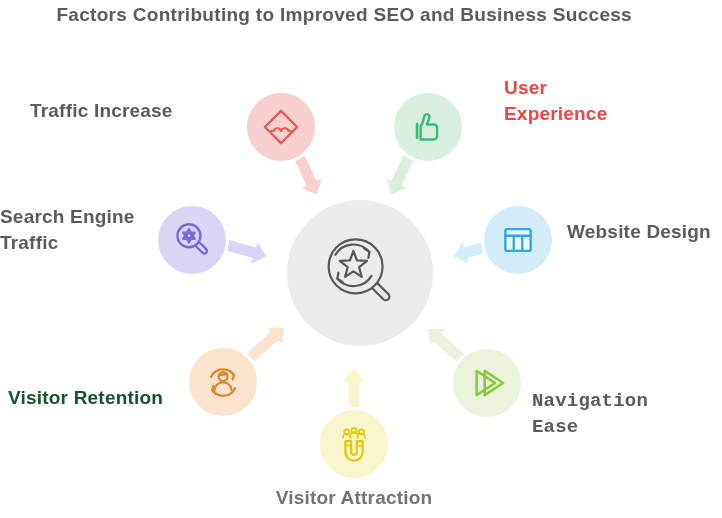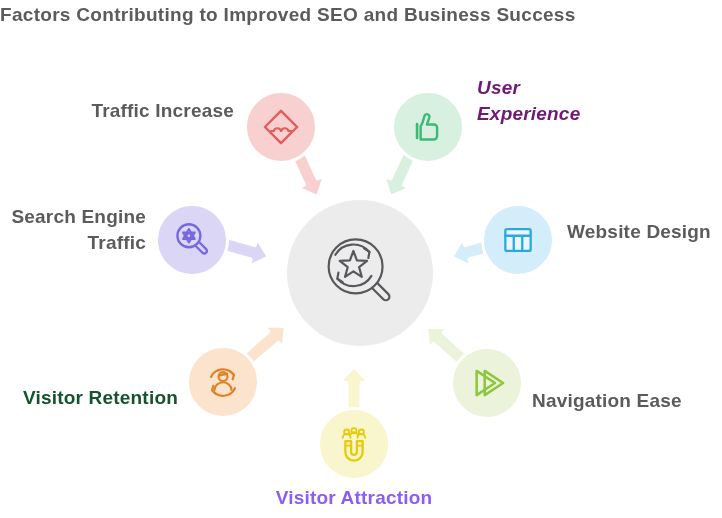--- a/index.html
+++ b/index.html
@@ -1,25 +1,25 @@
 <!DOCTYPE html>
 <html><head>
 <meta charset="utf-8">
 <style>
   html,body{margin:0;padding:0;background:#fff;}
   .stage{
     position:relative;width:722px;height:518px;background:#ffffff;overflow:hidden;
     font-family:"Liberation Sans","DejaVu Sans",sans-serif;
   }
   .title{
-    position:absolute;top:4px;left:0;width:632px;text-align:left;
+    position:absolute;top:4px;left:0;width:632px;text-align:right;
     font-size:19px;font-weight:700;letter-spacing:.3px;
   }
   .lbl{position:absolute;font-size:19px;font-weight:700;line-height:1.38;letter-spacing:.2px;}
-  .lbl.r{text-align:right;}
+  .lbl.r{text-align:left;}
   .lbl.c{text-align:center;}
   .node{
     position:absolute;width:74px;height:74px;border-radius:50%;
     border:3px solid #fff;box-sizing:border-box;
     display:flex;align-items:center;justify-content:center;
   }
   .hub{
     position:absolute;left:287px;top:200px;width:146px;height:146px;border-radius:50%;
     display:flex;align-items:center;justify-content:center;
   }
@@ -124,20 +124,20 @@
       <path d="M12.5,17.5 L12.5,27 A7.5,7.5 0 0 0 27.5,27 L27.5,17.5 L22.5,17.5 L22.5,27 A2.5,2.5 0 0 1 17.5,27 L17.5,17.5 Z"></path>
       <path d="M12.5,21.5 L17.5,21.5 M22.5,21.5 L27.5,21.5" stroke-width="1.5"></path>
       <circle cx="13.6" cy="9.6" r="2.2" stroke-width="1.6"></circle>
       <circle cx="20" cy="8.4" r="2.2" stroke-width="1.6"></circle>
       <circle cx="26.4" cy="9.6" r="2.2" stroke-width="1.6"></circle>
       <path d="M10.2,14.6 A3.4,3.4 0 0 1 17,14.6 M16.6,13.2 A3.4,3.4 0 0 1 23.4,13.2 M23,14.6 A3.4,3.4 0 0 1 29.8,14.6" stroke-width="1.6"></path>
     </svg>
   </div>
 
   <div class="lbl r" style="left: 30px; top: 98px; width: 204px; color: rgb(91, 91, 91);">Traffic Increase</div>
-  <div class="lbl" style="left: 477px; top: 75px; width: 125px; color: #701a75; font-style: italic;">User Experience</div>
+  <div class="lbl" style="left: 504px; top: 75px; width: 125px; color: #ef4444;">User Experience</div>
   <div class="lbl r" style="left: 0px; top: 204px; width: 146px; color: rgb(91, 91, 91);">Search Engine Traffic</div>
   <div class="lbl" style="left: 567px; top: 219px; width: 160px; color: rgb(91, 91, 91);">Website Design</div>
   <div class="lbl r" style="left: 8px; top: 385px; width: 170px; color: #14532d;">Visitor Retention</div>
-  <div class="lbl" style="left: 532px; top: 388px; width: 170px; color: rgb(91, 91, 91);">Navigation Ease</div>
-  <div class="lbl c" style="left: 254px; top: 485px; width: 200px; color: #8b5cf6;">Visitor Attraction</div>
+  <div class="lbl" style="left: 532px; top: 388px; width: 170px; color: rgb(91, 91, 91); font-family: Liberation Mono, monospace;">Navigation Ease</div>
+  <div class="lbl c" style="left: 254px; top: 485px; width: 200px; color: #737373;">Visitor Attraction</div>
 
 </div>
 
 </body></html>

